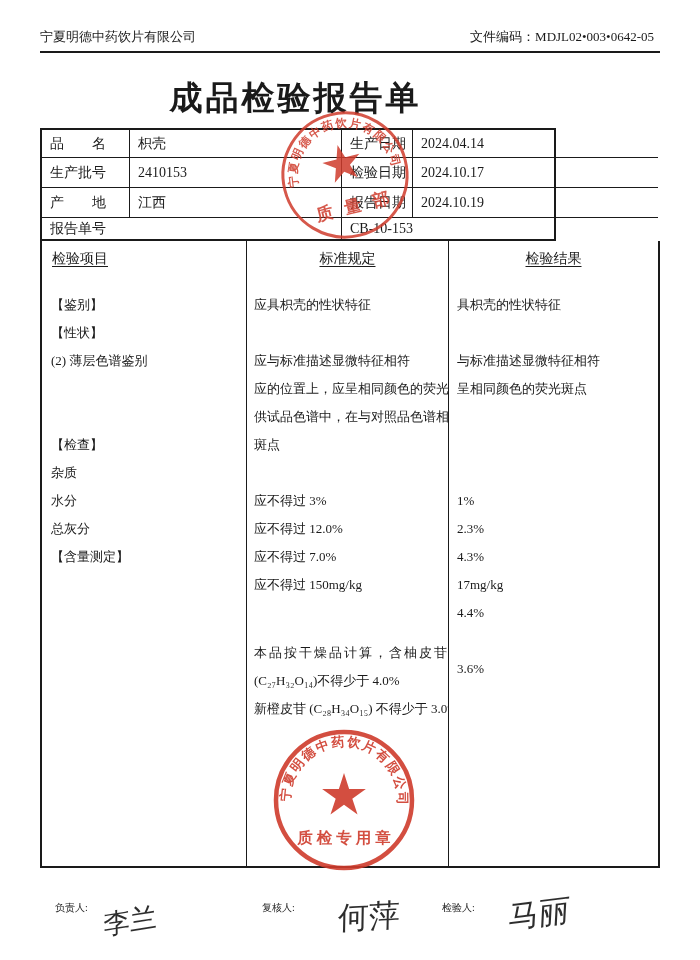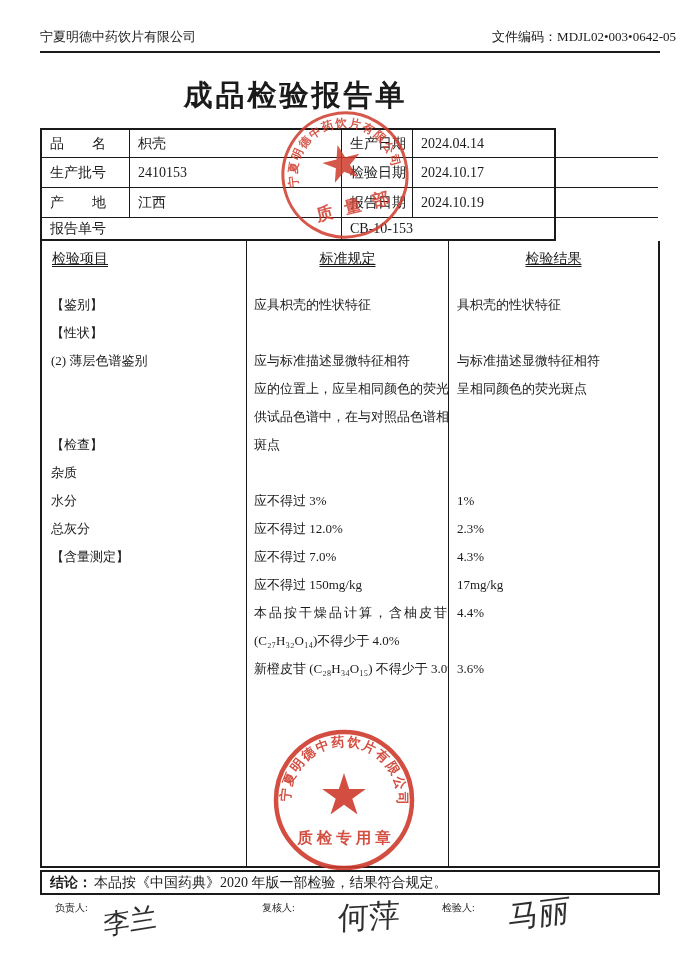--- a/index.html
+++ b/index.html
@@ -1,42 +1,42 @@
 <!DOCTYPE html>
 <html><head>
 <meta charset="utf-8">
 <style>
   html,body{margin:0;padding:0;}
   body{width:700px;height:960px;background:#ffffff;font-family:"Liberation Serif","DejaVu Serif",serif;color:#1a1a1a;}
   .page{position:relative;width:700px;height:960px;background:#fff;overflow:hidden;border-radius:21px;}
 
   .hdr-company{position:absolute;left:40px;top:28px;font-size:13px;}
-  .hdr-code{position:absolute;right:24px;top:28px;font-size:13px;}
+  .hdr-code{position:absolute;right:46px;top:28px;font-size:13px;}
   .hdr-rule{position:absolute;left:40px;top:51px;width:620px;border-bottom:2px solid #1a1a1a;}
-  .doc-title{position:absolute;left:0;top:76px;width:591px;text-align:center;font-size:29px;font-weight:bold;letter-spacing:3px;}
+  .doc-title{position:absolute;left:0;top:76px;width:591px;text-align:center;font-size:33px;font-weight:bold;letter-spacing:3px;}
 
   .info-table{position:absolute;left:40px;top:128px;width:516px;height:113px;border:2px solid #1a1a1a;box-sizing:border-box;display:grid;grid-template-columns:88px 212px 71px 245px;grid-template-rows:28px 30px 30px 21px;background:transparent;}
   .info-table .cell{border-right:1.5px solid #1a1a1a;border-bottom:1.5px solid #1a1a1a;display:flex;align-items:center;padding-left:8px;font-size:14px;box-sizing:border-box;overflow:hidden;white-space:nowrap;}
   .info-table .cell.lastcol{border-right:none;}
   .info-table .cell.lastrow{border-bottom:none;}
   .info-table .span2a{grid-column:1/3;}
   .info-table .span2b{grid-column:3/5;}
 
   .main-table{position:absolute;left:40px;top:241px;width:620px;height:627px;border:2px solid #1a1a1a;border-top:none;box-sizing:border-box;display:grid;grid-template-columns:205px 202px 209px;}
   .main-table .col{box-sizing:border-box;overflow:hidden;}
   .main-table .col.b{border-right:1.5px solid #1a1a1a;}
-  .col-header{height:50px;padding-top:9px;font-size:14px;box-sizing:border-box;text-decoration:underline;}
+  .col-header{height:50px;padding-top:9px;font-size:14px;box-sizing:border-box;}
   .col-header span{text-decoration:underline;text-underline-offset:3px;}
   .col-header.left{padding-left:10px;text-align:left;}
   .col-header.center{text-align:center;}
   .line{height:28px;line-height:28px;font-size:13px;white-space:nowrap;overflow:visible;}
   .col-item .line{padding-left:9px;}
   .col-std .line{padding-left:7px;}
   .col-res .line{padding-left:8px;}
-  .line.wide{letter-spacing:2px;}
+  .line.wide{letter-spacing:2px;margin-top:40px;}
 
   .conclusion{position:absolute;left:40px;top:870px;width:620px;height:25px;border:2px solid #1a1a1a;box-sizing:border-box;display:flex;align-items:center;padding-left:8px;font-size:14px;white-space:nowrap;}
   .conclusion .c-label{font-weight:bold;margin-right:2px;}
 
   .sig-label{position:absolute;font-size:10px;top:901px;}
   .sig{position:absolute;color:#1c1c1c;font-size:29px;opacity:.92;white-space:nowrap;}
   .sig.s1{left:103px;top:903px;transform:rotate(-9deg) skewX(-8deg);font-size:27px;}
   .sig.s2{left:338px;top:896px;transform:rotate(-3deg) skewX(-4deg);font-size:31px;}
   .sig.s3{left:508px;top:893px;transform:rotate(-7deg) skewX(-10deg);font-size:31px;}
 
@@ -143,24 +143,20 @@
         <path id="arcL" d="M 20.2 78.7 A 54 54 0 1 1 127.8 78.7" fill="none"></path>
       </defs>
     <circle cx="74" cy="74" r="68" fill="none" stroke="#cf3b2c" stroke-width="4.5"></circle>
     <text font-size="13" letter-spacing="1.8" fill="#cf3b2c" font-weight="bold">
       <textPath xlink:href="#arcL" href="#arcL" startOffset="3">宁夏明德中药饮片有限公司</textPath>
     </text>
     <polygon fill="#cf3b2c" points="0,-20 4.47,-6.15 19.02,-6.18 7.23,2.35 11.76,16.18 0,7.6 -11.76,16.18 -7.23,2.35 -19.02,-6.18 -4.47,-6.15" transform="translate(74,70) scale(1.15)"></polygon>
     <text x="76" y="117" text-anchor="middle" font-size="15.5" letter-spacing="4" fill="#cf3b2c" font-weight="bold">质检专用章</text>
   </svg>
 
-  <div class="conclusion">
-    <span class="c-label">结论：</span>
-    <span>本品按《中国药典》2020 年版一部检验，结果符合规定。</span>
-  </div>
 
   <div class="sig-label" style="left:55px;">负责人:</div>
   <div class="sig s1">李兰</div>
   <div class="sig-label" style="left:262px;">复核人:</div>
   <div class="sig s2">何萍</div>
   <div class="sig-label" style="left:442px;">检验人:</div>
   <div class="sig s3">马丽</div>
 
 </div>
 

